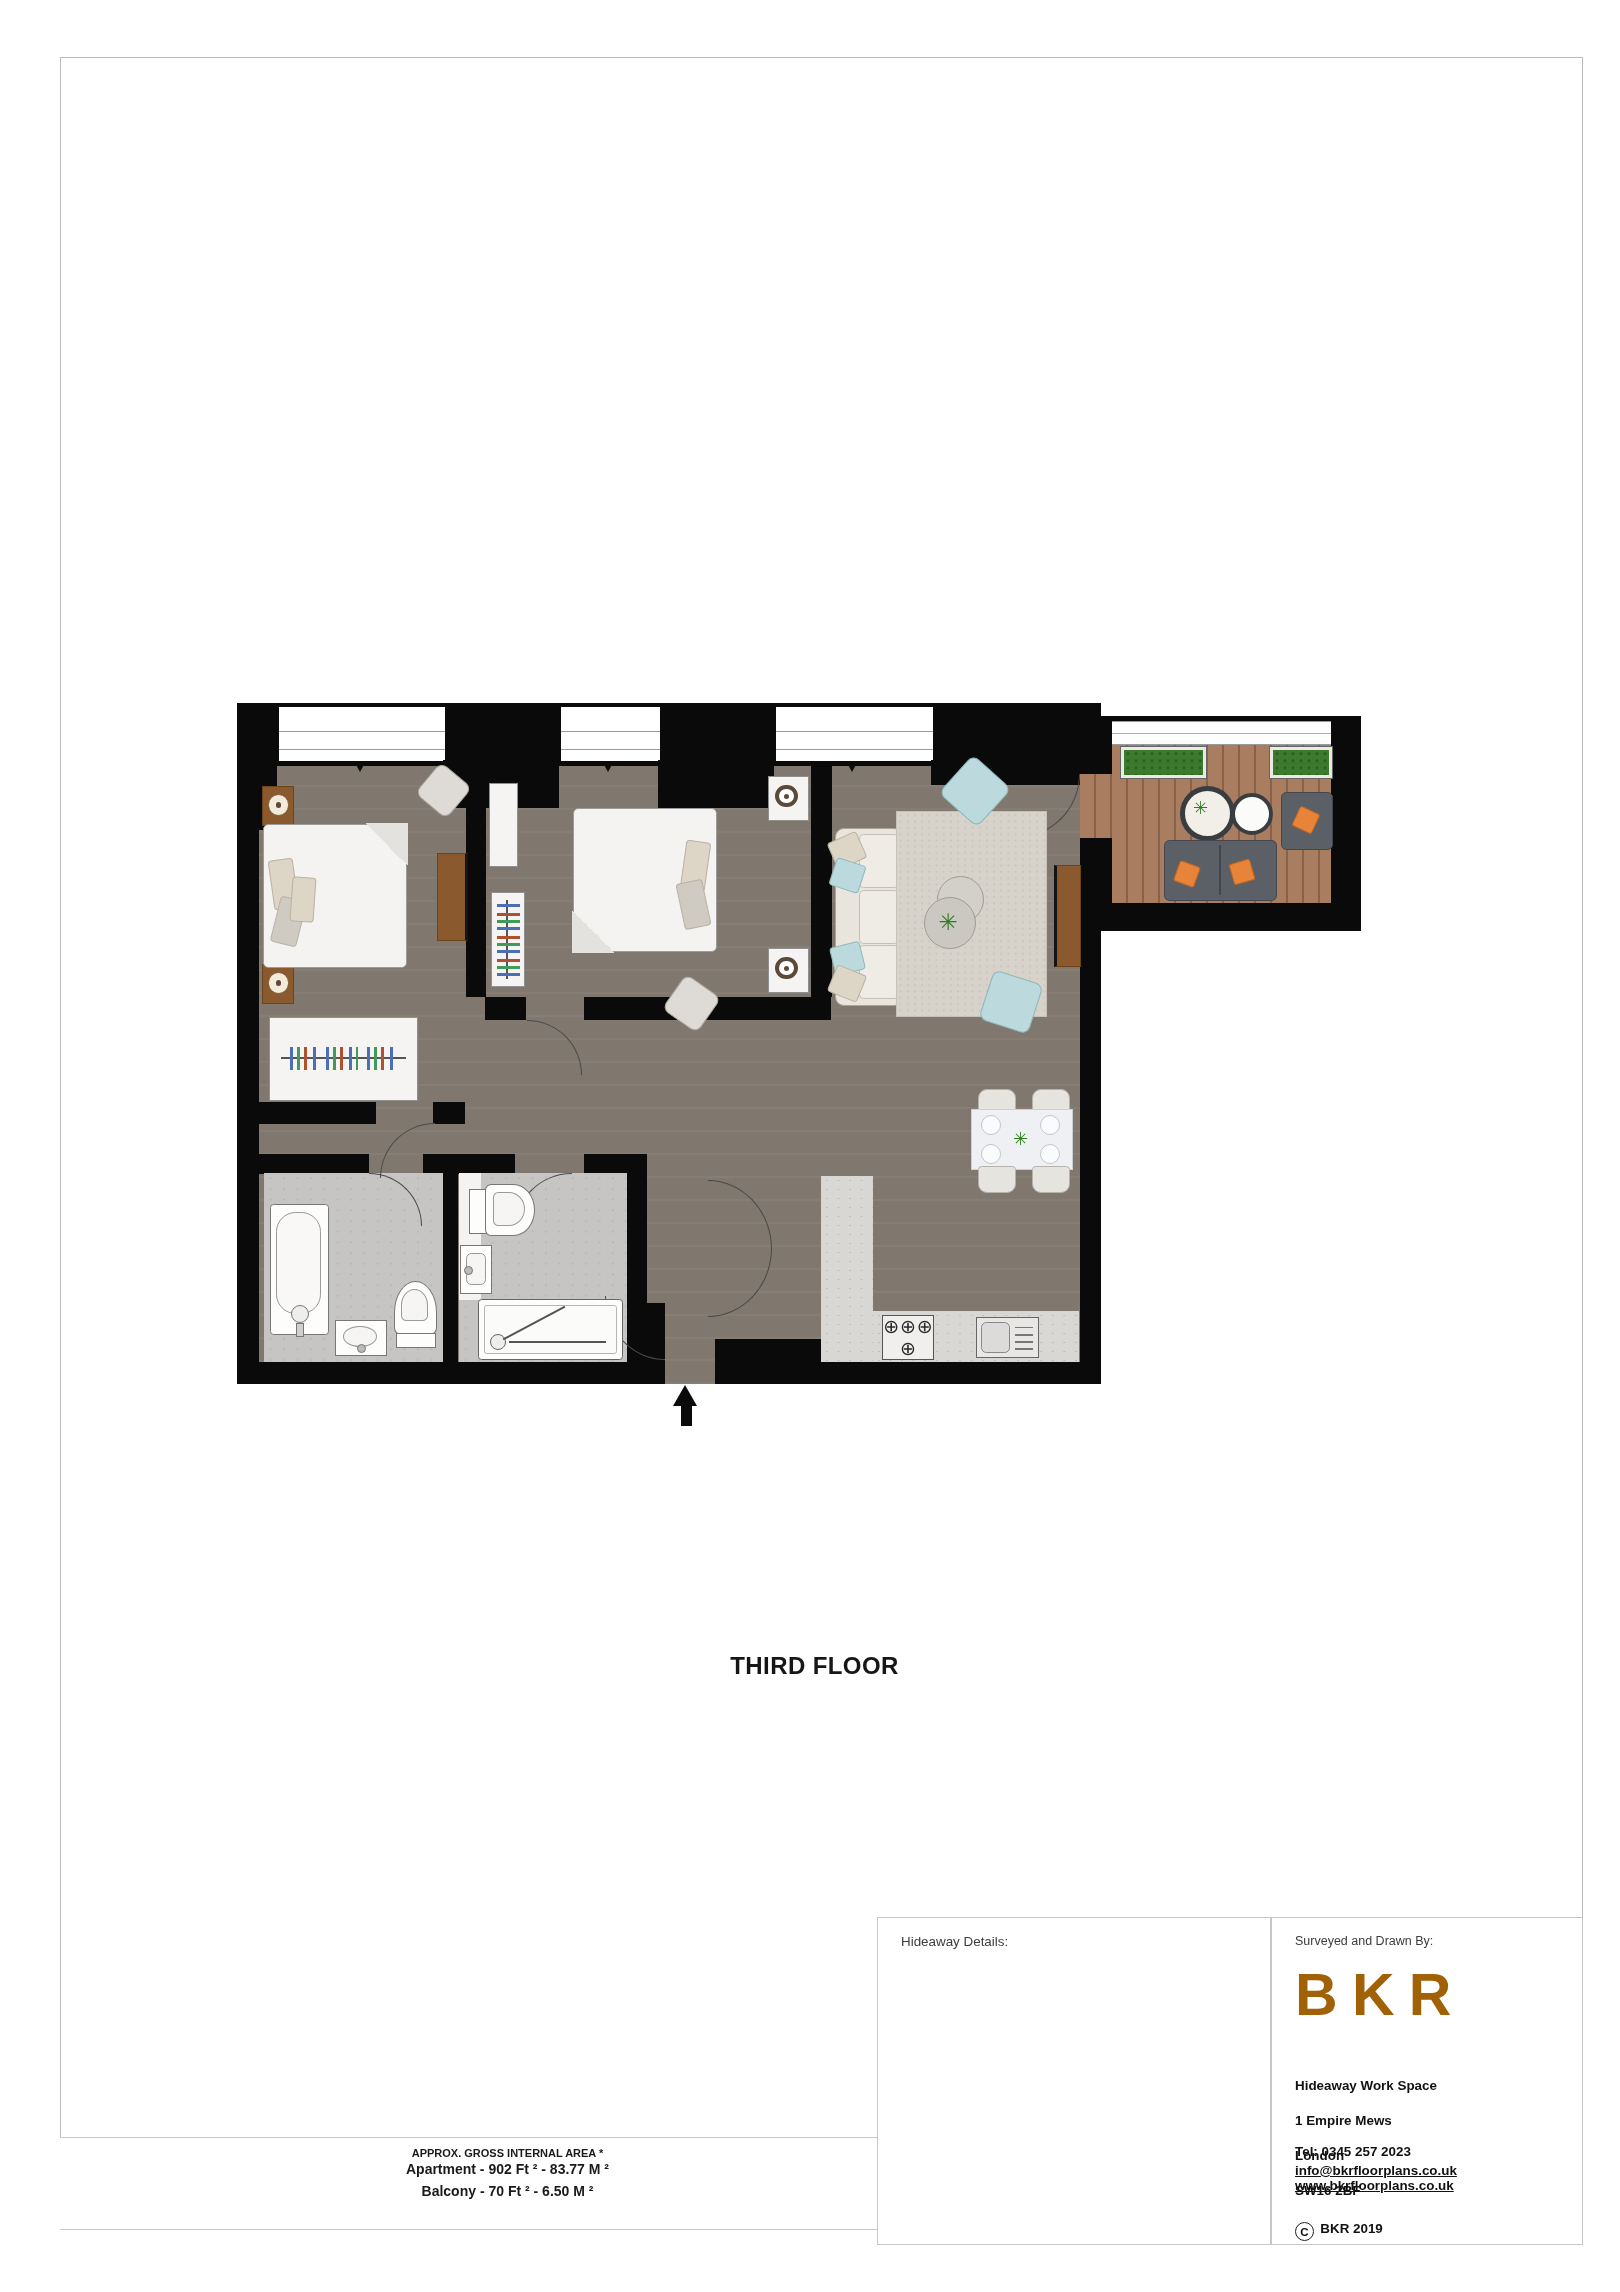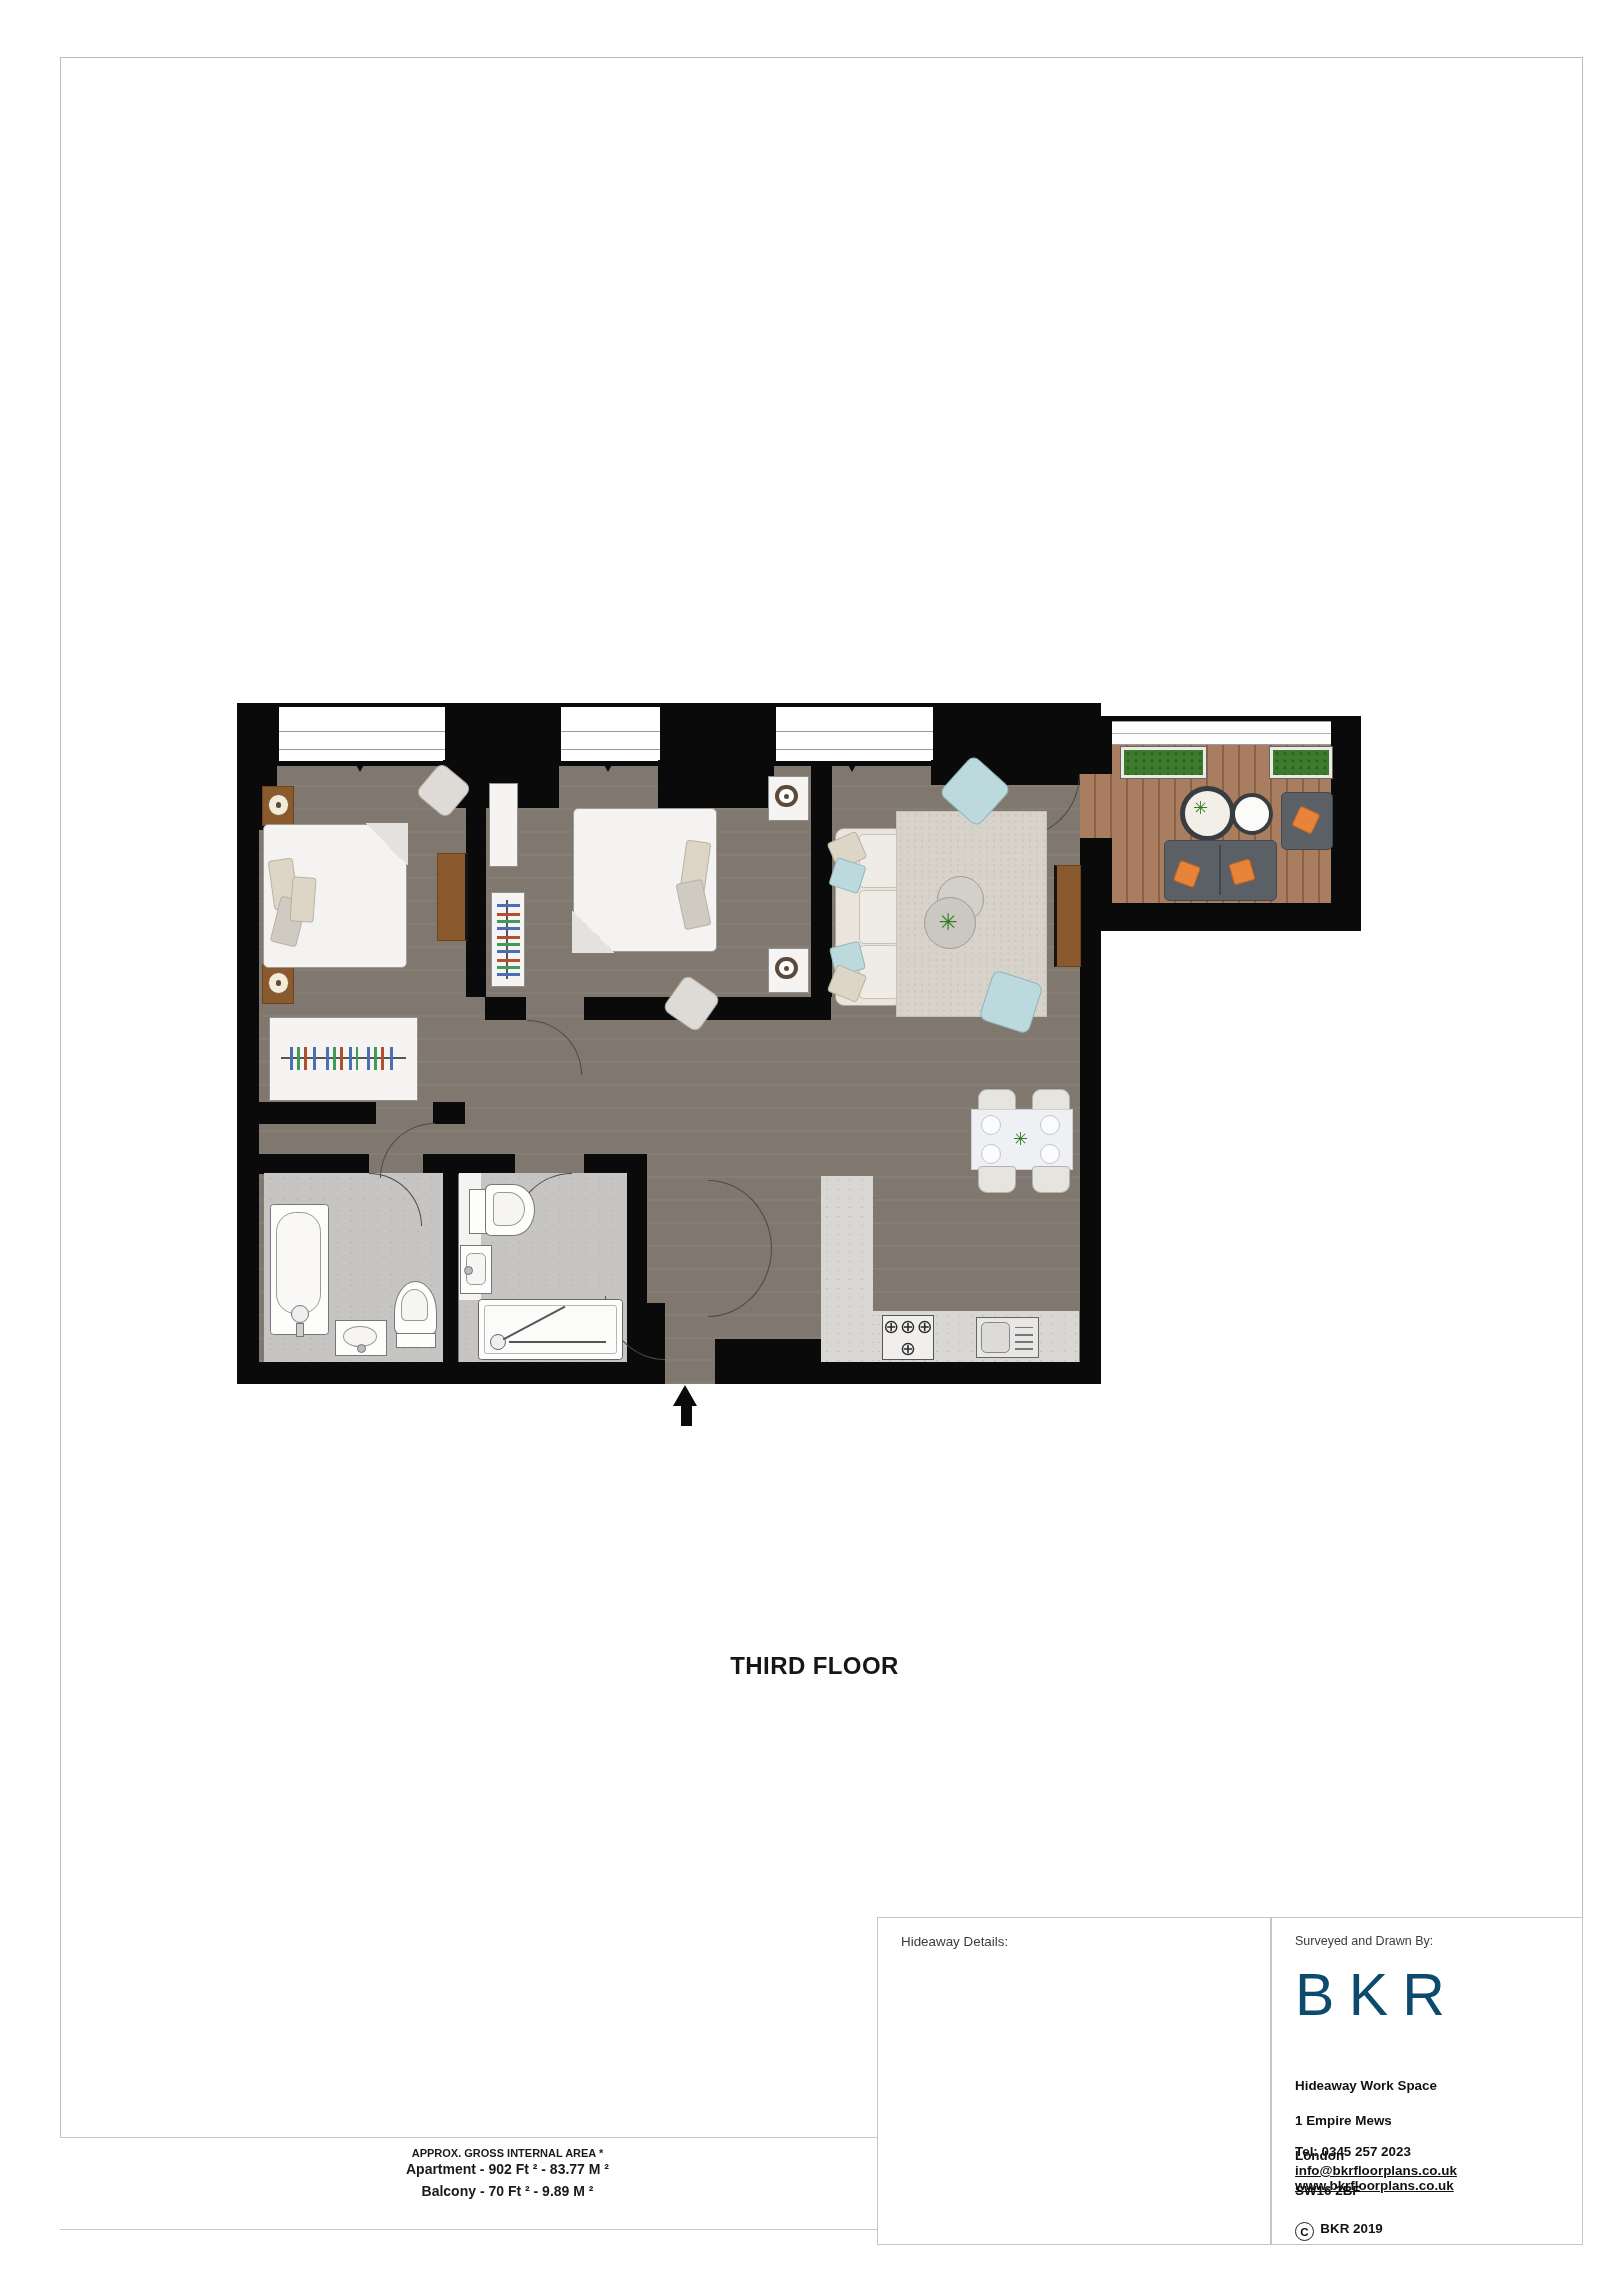--- a/index.html
+++ b/index.html
@@ -44,21 +44,21 @@
   .chair{background:#e6e4df;border:1.8px solid #b5b2ac;}
   .osofa{background:#5b6067;border:1.8px solid #43474d;border-radius:5.4px;}
   .ocushion{background:#e8833a;border:0.9px solid #c4661f;border-radius:2.7px;width:19.7px;height:19.7px;}
   .planter{background:#3c7a2e;background-image:radial-gradient(#2c5e20 1.3px,transparent 1.8px);background-size:8px 7.2px;border:3.6px solid #ece9e2;outline:0.9px solid #666;}
   .fixt{background:#fdfdfc;border:1.8px solid #777;}
   
   .frame{border:1.8px solid #bdbbb9;}
   .tblock{border:1.8px solid #c8c6c4;background:#fff;}
   .lbl{font-size:13.4px;color:#3c3c3c;}
   .addr{font-size:18px;font-weight:bold;line-height:1.38;color:#111;white-space:pre-line;}
-  .logo-bkr{font-size:59px;color:#0c4a6e;letter-spacing:14.3px;font-weight:400;}
+  .logo-bkr{font-size:59px;color:#a16207;letter-spacing:14.3px;font-weight:700;}
   .s-addr{font-size:13.4px;font-weight:bold;line-height:1.3;color:#111;white-space:pre-line;}
   .s-line{font-size:13.4px;font-weight:bold;color:#111;}
   .s-link{font-size:13.4px;font-weight:bold;color:#111;text-decoration:underline;display:block;}
   .copyc{display:inline-block;width:17px;height:17px;border:1.5px solid #222;border-radius:50%;text-align:center;font-size:11.6px;line-height:17px;font-weight:bold;margin-right:6.3px;vertical-align:-2.7px;}
   .floor-label{font-size:24px;font-weight:bold;letter-spacing:0.4px;text-align:center;color:#161616;}
   .area-title{font-size:11px;font-weight:bold;}
   .area-line{font-size:14px;font-weight:bold;line-height:1.55;}
 </style>
 </head>
 <body>
@@ -253,21 +253,21 @@
     <div class="abs ocushion" style="left:13.4px;top:16px;transform:rotate(25deg);"></div>
   </div>
 </div>
 
 <div class="abs floor-label" style="left:537px;top:1652px;width:555px;">THIRD FLOOR</div>
 
 <div class="abs" style="left:60px;top:2137px;width:817px;height:91px;border-top:1.8px solid #cac8c6;border-bottom:1.8px solid #cac8c6;background:#fff;">
   <div class="abs" style="left:134px;top:9px;width:627px;text-align:center;">
     <div class="area-title">APPROX. GROSS INTERNAL AREA *</div>
     <div class="area-line">Apartment - 902 Ft ²  -  83.77 M ²</div>
-    <div class="area-line">Balcony - 70 Ft ²  -  9.89 M ²</div>
+    <div class="area-line">Balcony - 70 Ft ²  -  6.50 M ²</div>
   </div>
 </div>
 
 <div class="abs tblock" style="left:877px;top:1917px;width:704px;height:326px;">
 
   <div class="abs" style="left:392px;top:0;width:1.8px;height:100%;background:#c8c6c4;"></div>
 
   <div class="abs" style="left:0;top:0;width:392px;height:225px;">
     <div class="abs lbl" style="left:23px;top:16px;">Hideaway Details:</div>
   </div>

